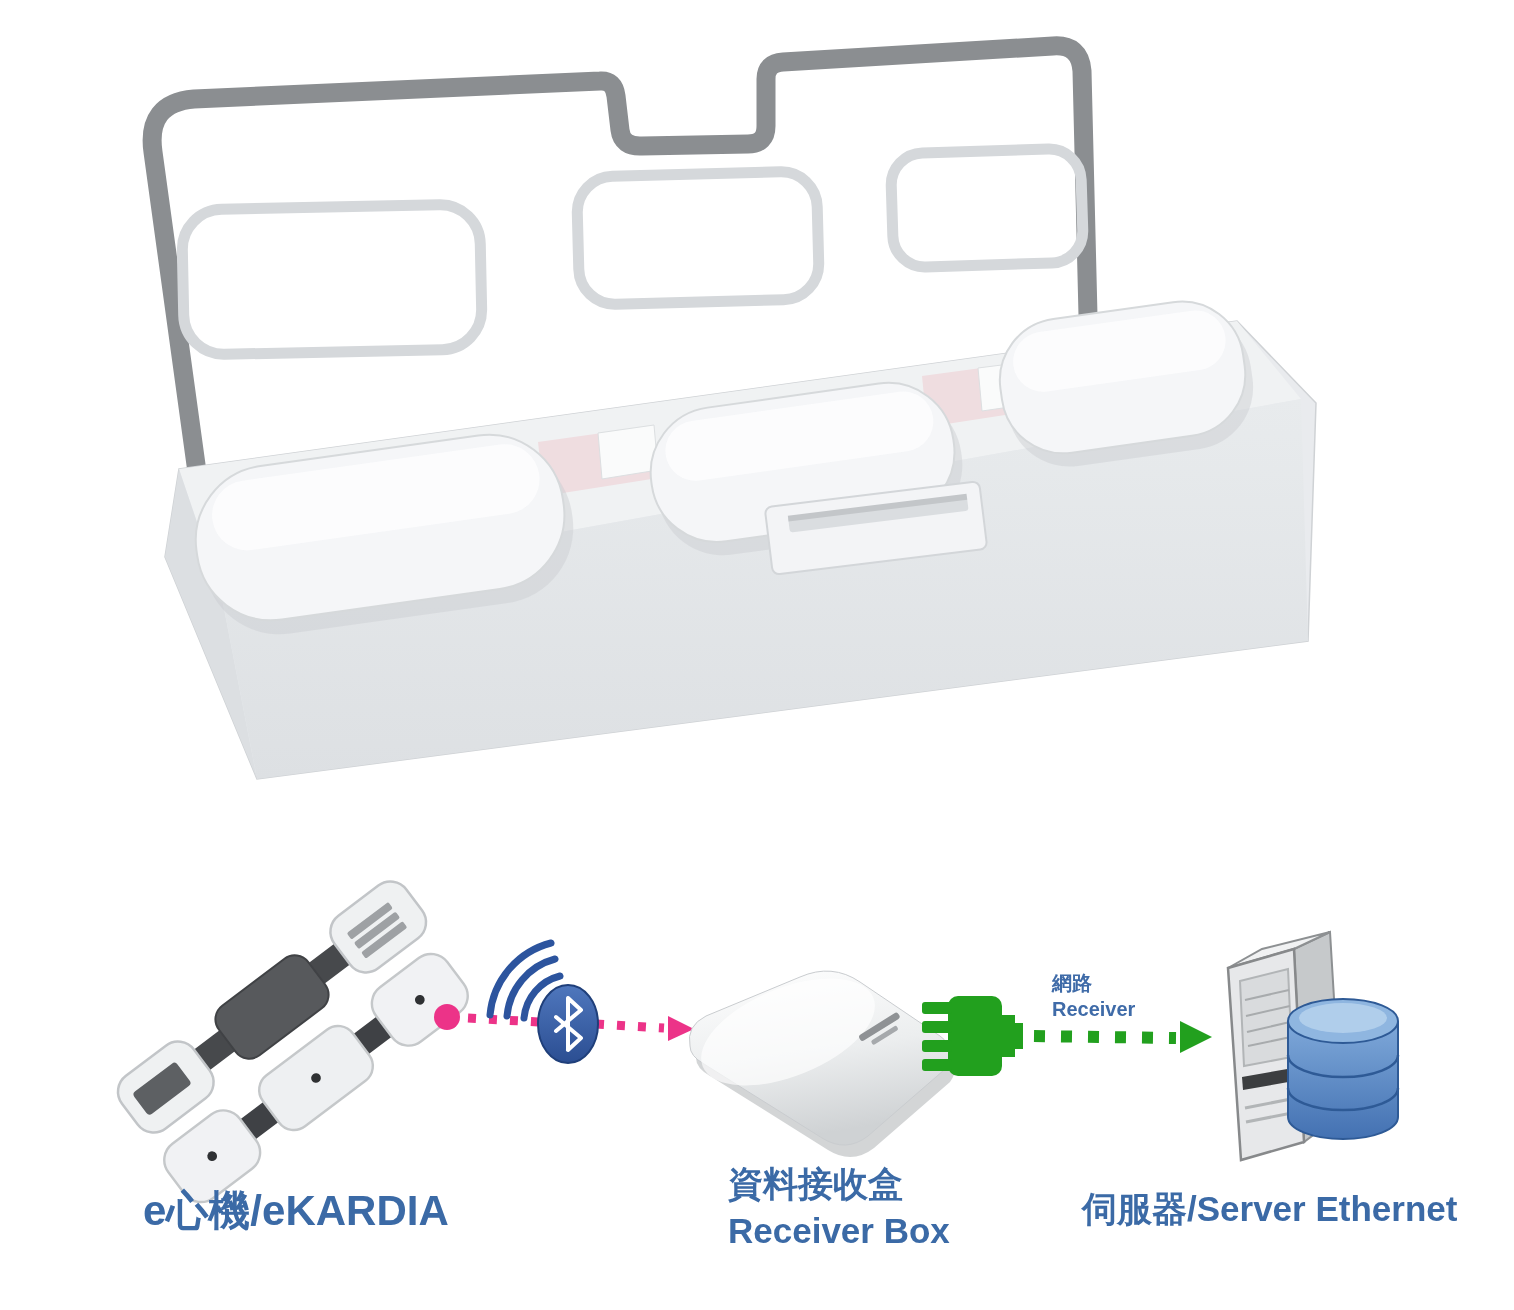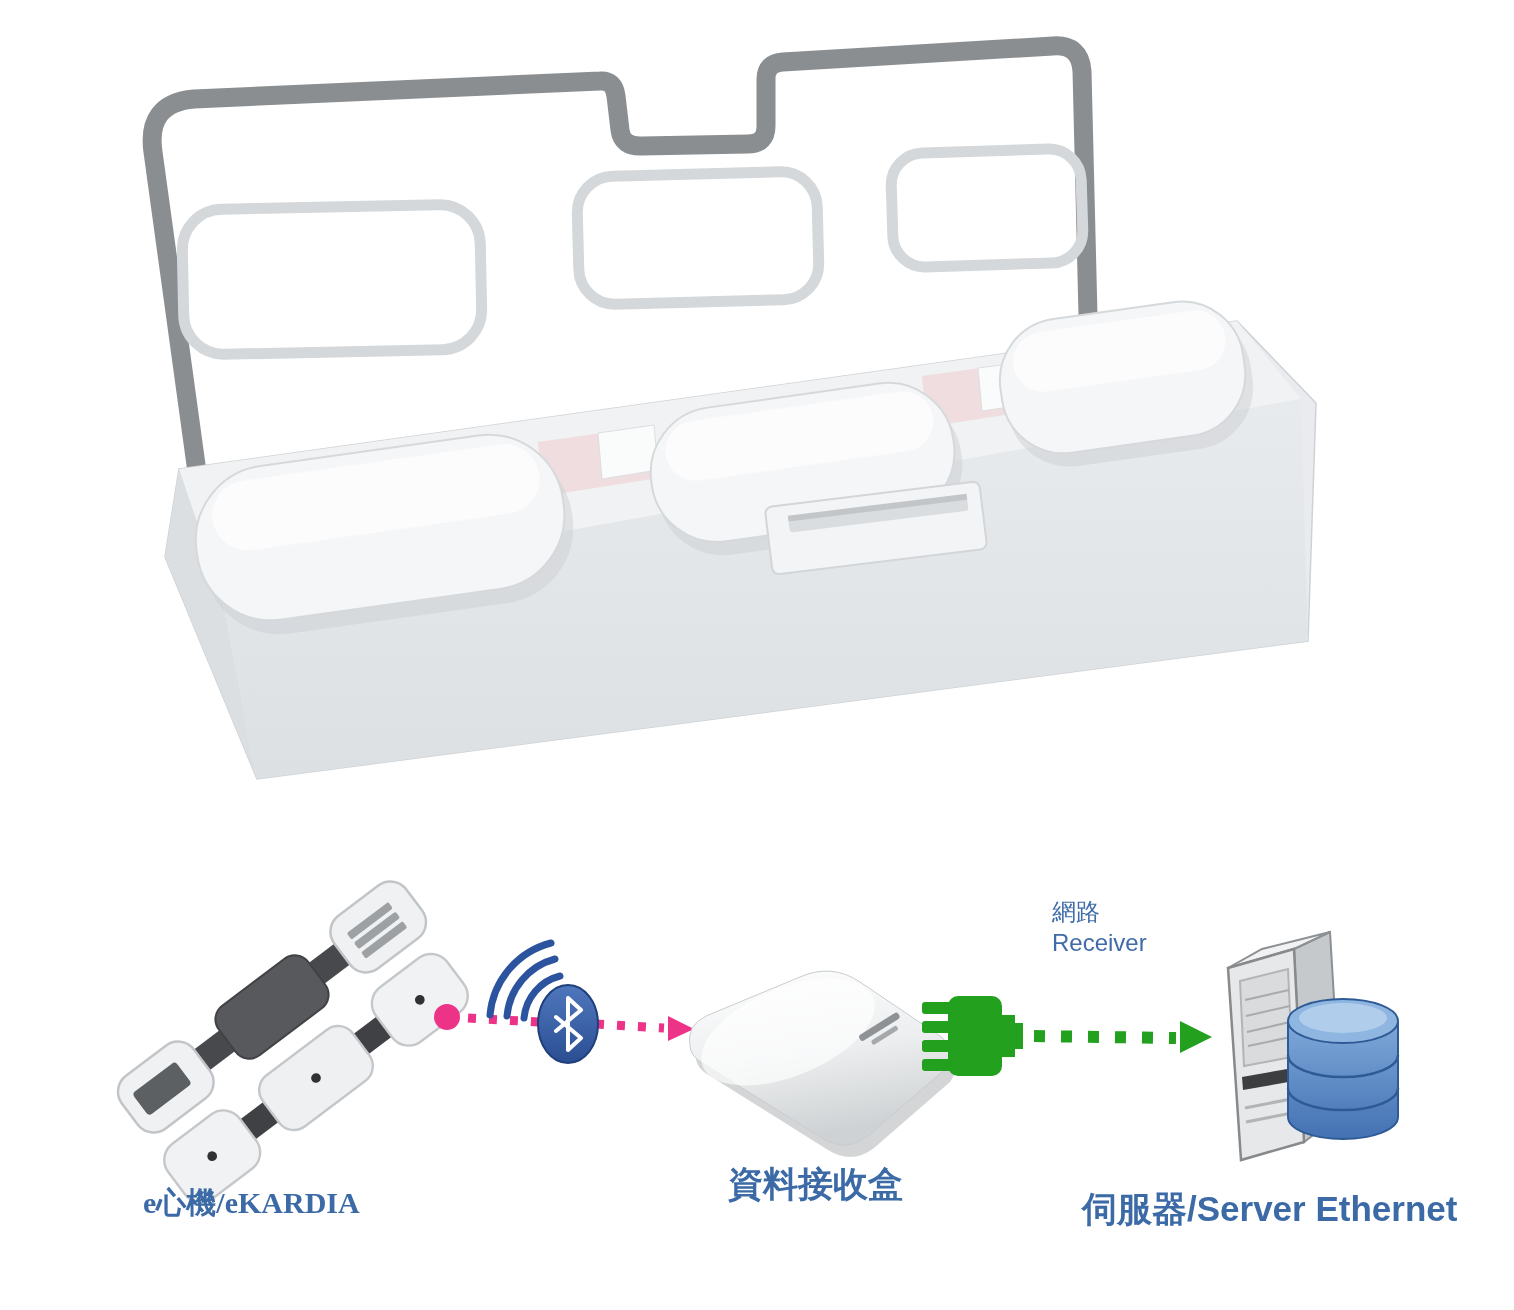--- a/index.html
+++ b/index.html
@@ -1,23 +1,23 @@
 <!DOCTYPE html>
 <html><head>
 <meta charset="utf-8">
 <style>
   html,body{margin:0;padding:0;background:#ffffff;}
   body{font-family:"Liberation Sans","DejaVu Sans",sans-serif;}
   .stage{position:relative;width:1514px;height:1310px;background:#ffffff;overflow:hidden;}
   .layer{position:absolute;left:0;}
   .lbl{position:absolute;color:#3b6aa6;font-weight:600;white-space:nowrap;}
-  .lbl-ekardia{left:143px;top:1183px;font-size:30px;font-family:Liberation Serif, serif;}
+  .lbl-ekardia{left:143px;top:1183px;font-size:42px;}
   .lbl-receiver{left:692px;top:1161px;font-size:35px;line-height:1.33;margin-left:36px;}
   .lbl-server{left:1082px;top:1186px;font-size:35px;}
-  .lbl-ethernet{left:1052px;top:896px;font-size:24px;font-weight:400;line-height:1.3;color:#3f6ba8;}
+  .lbl-ethernet{left:1052px;top:970px;font-size:20px;font-weight:700;line-height:1.3;color:#3f6ba8;}
 </style>
 </head>
 <body>
 
 <div class="stage">
 
   <svg class="layer" style="top:0" width="1514" height="850" viewBox="0 0 1514 850">
     <defs>
       <linearGradient id="caseFront" x1="0" y1="0" x2="0" y2="1">
         <stop offset="0" stop-color="#e8ebed"></stop>
@@ -175,20 +175,21 @@
       <path d="M 1288 238 A 55 22 0 0 0 1398 238" fill="none" stroke="#2e5a96" stroke-width="2.5"></path>
       <ellipse cx="1343" cy="171" rx="55" ry="22" fill="#8fb6e0" stroke="#2e5a96" stroke-width="2"></ellipse>
       <ellipse cx="1343" cy="168" rx="44" ry="15" fill="#b4d0ec" opacity="0.9"></ellipse>
     </g>
   </svg>
 
   <div class="lbl lbl-ekardia">e心機/eKARDIA</div>
 
   <div class="lbl lbl-receiver">
     <div>資料接收盒</div>
+    <div>Receiver Box</div>
   </div>
 
   <div class="lbl lbl-ethernet">
     <div>網路</div>
     <div>Receiver</div>
   </div>
 
   <div class="lbl lbl-server">伺服器/Server Ethernet</div>
 </div>
 

